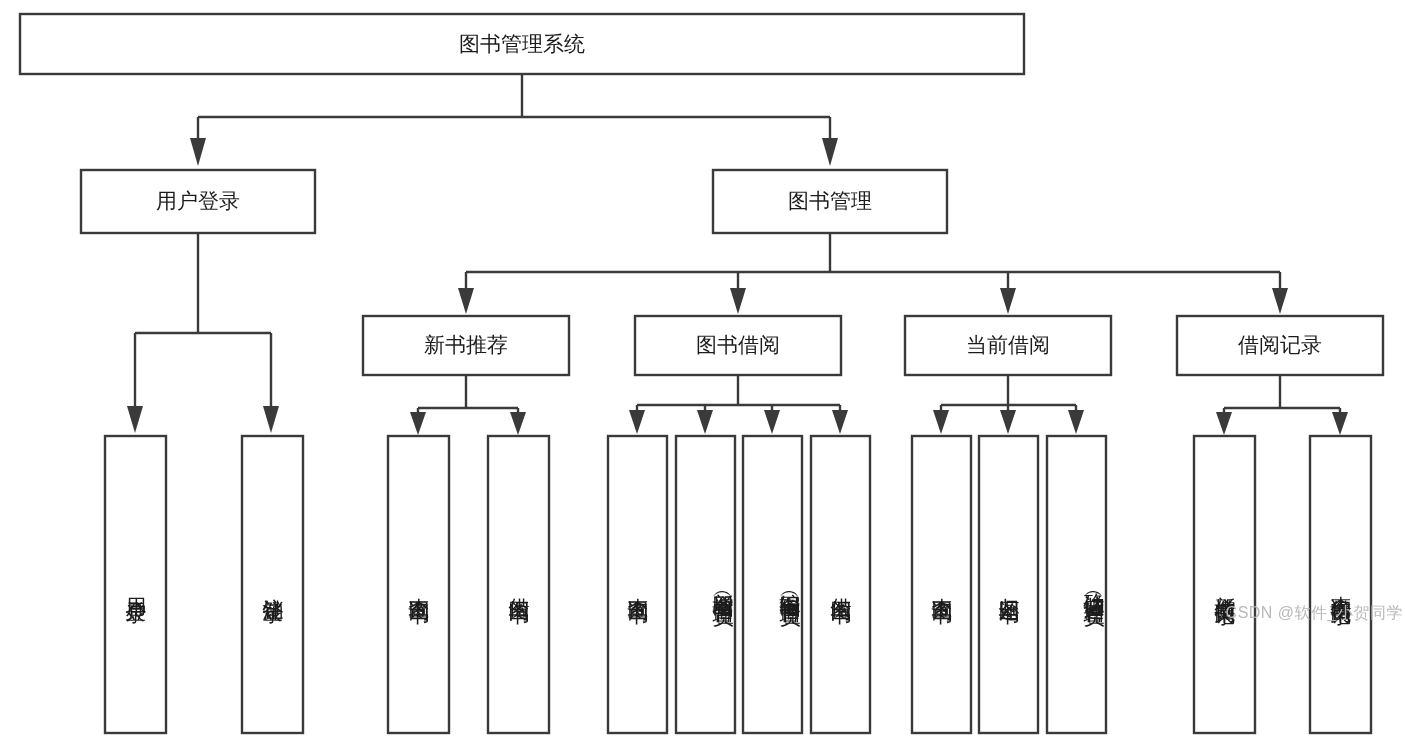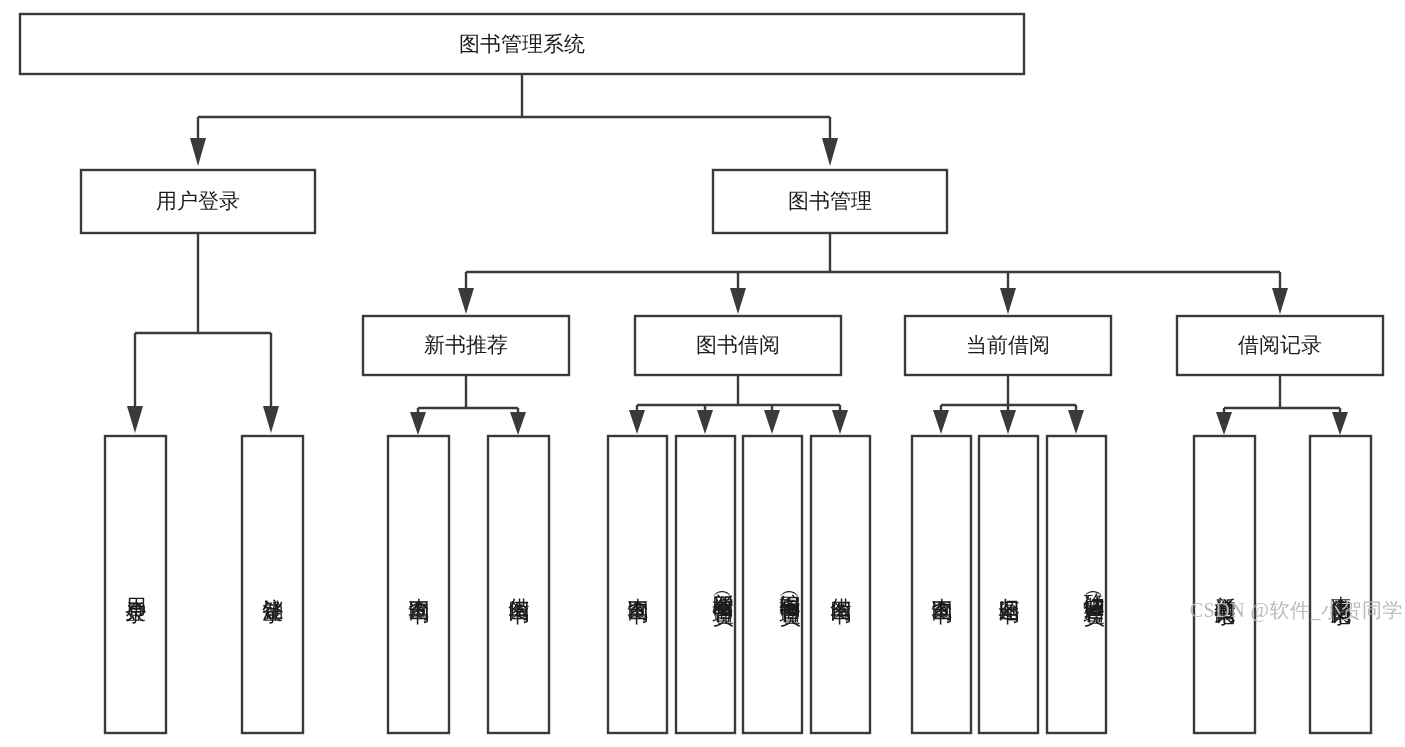--- a/index.html
+++ b/index.html
@@ -60,22 +60,22 @@
     line-height: 1.18;
     letter-spacing: 2px;
     color: #1c1c1c;
     pointer-events: none;
     white-space: nowrap;
   }
   .watermark {
     position: absolute;
     right: 12px;
     bottom: 6px;
-    font-family: Liberation Serif, serif;
-    font-size: 20px;
+    font-family: Liberation Sans, sans-serif;
+    font-size: 16px;
     color: #b9b9b9;
     letter-spacing: 0.5px;
     user-select: none;
     margin-top: 36px;
   }
 </style>
 </head>
 <body>
 
 <div id="diagram-root">

